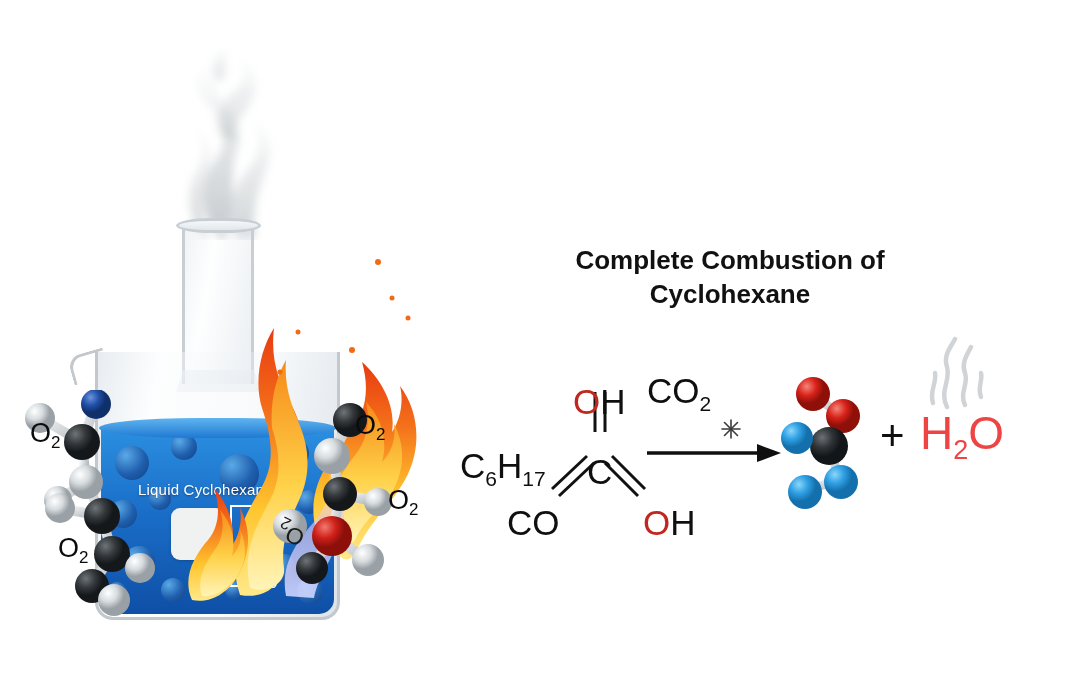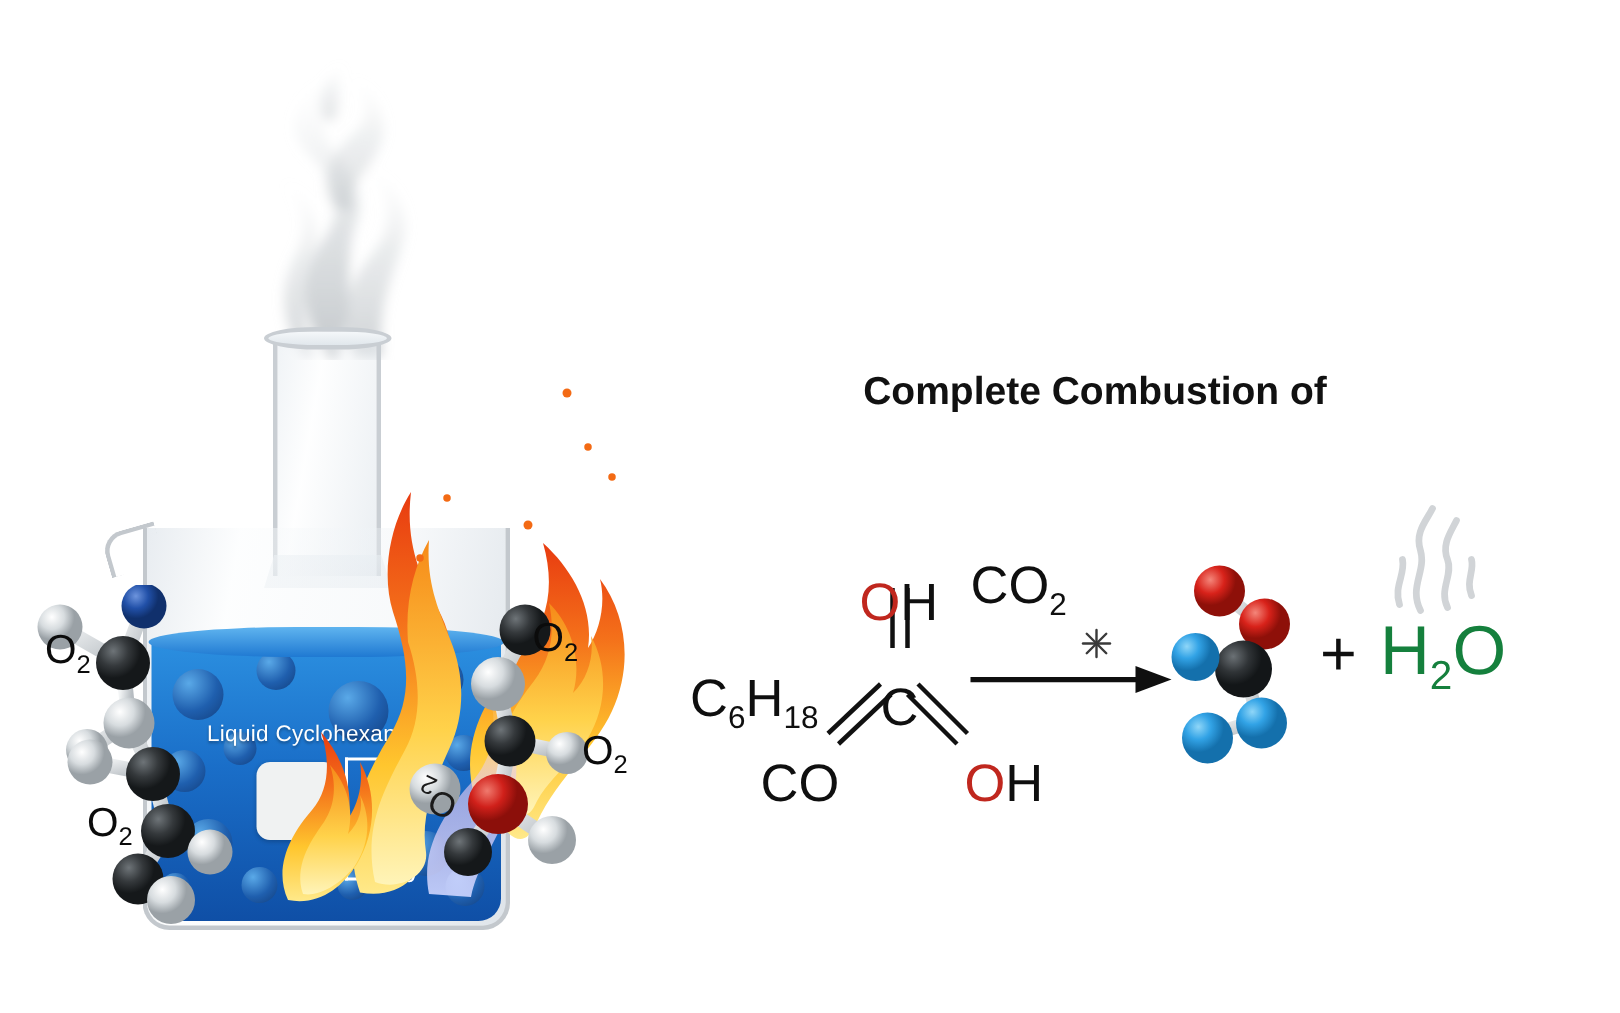--- a/index.html
+++ b/index.html
@@ -108,21 +108,21 @@
   .arrow svg{width:100%;height:100%;}
   .spark{position:absolute;left:265px;top:418px;width:22px;height:22px;}
   .spark svg{width:100%;height:100%;}
 
   
   .prod{position:absolute;left:320px;top:368px;width:120px;height:150px;}
   .prod svg{width:100%;height:100%;}
 
   
   .plus{position:absolute;left:425px;top:415px;font-size:42px;color:#0f0f0f;line-height:1;}
-  .h2o{position:absolute;left:465px;top:410px;font-size:46px;color:#15803d;line-height:1;white-space:nowrap;}
+  .h2o{position:absolute;left:465px;top:410px;font-size:46px;color:#ef4444;line-height:1;white-space:nowrap;}
   .h2o sub{font-size:27px;}
   .wisps{position:absolute;left:466px;top:325px;width:80px;height:85px;}
   .wisps svg{width:100%;height:100%;}
 </style>
 </head>
 <body>
 
 <div class="stage">
 
   <div class="illus">
@@ -315,38 +315,39 @@
     </div>
     <div class="o2lab" style="left:278px;top:516px;font-size:23px;transform:rotate(-155deg);color:#1b1b1b;">
       <span>O</span><sub>2</sub>
     </div>
   </div>
 
   <div class="panel">
 
     <div class="title">
       <div>Complete Combustion of</div>
+      <div>Cyclohexane</div>
     </div>
 
     <div class="formula">
       <svg viewBox="0 0 260 170" xmlns="http://www.w3.org/2000/svg">
         <g stroke="#111" stroke-width="3">
 
           <line x1="140" y1="42" x2="140" y2="82"></line>
           <line x1="150" y1="42" x2="150" y2="82"></line>
 
           <line x1="97" y1="139" x2="132" y2="106"></line>
           <line x1="104" y1="146" x2="139" y2="113"></line>
 
           <line x1="157" y1="106" x2="190" y2="139"></line>
           <line x1="150" y1="113" x2="183" y2="146"></line>
         </g>
       </svg>
       <div class="ftxt" style="left:5px;top:70px;">
-        <span>C</span><sub>6</sub><span>H</span><sub>18</sub>
+        <span>C</span><sub>6</sub><span>H</span><sub>17</sub>
       </div>
       <div class="ftxt" style="left:118px;top:6px;">
         <span class="red">O</span><span>H</span>
       </div>
       <div class="ftxt" style="left:132px;top:76px;">C</div>
       <div class="ftxt" style="left:52px;top:127px;">CO</div>
       <div class="ftxt" style="left:188px;top:127px;">
         <span class="red">O</span><span>H</span>
       </div>
     </div>

